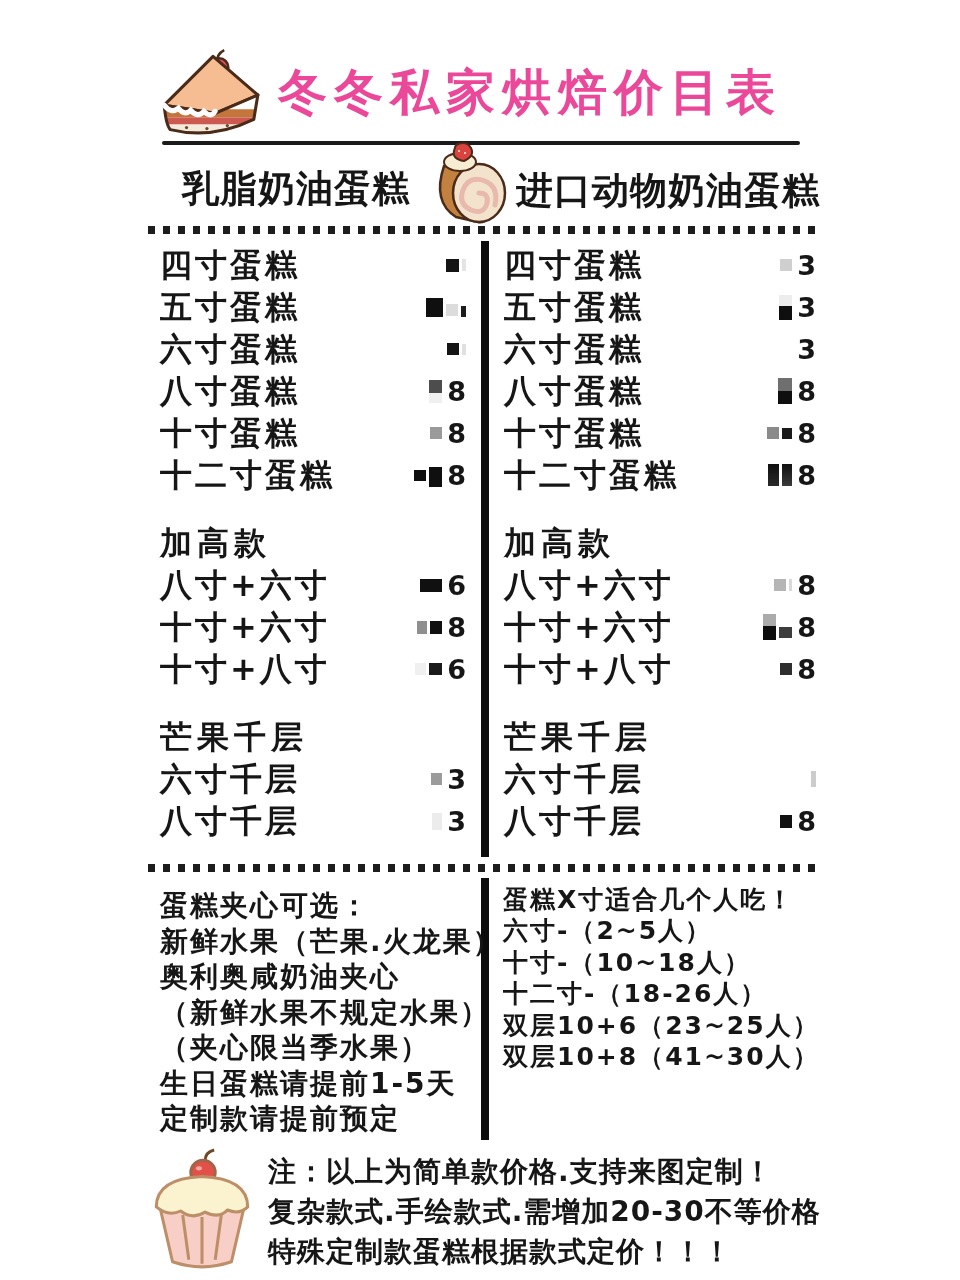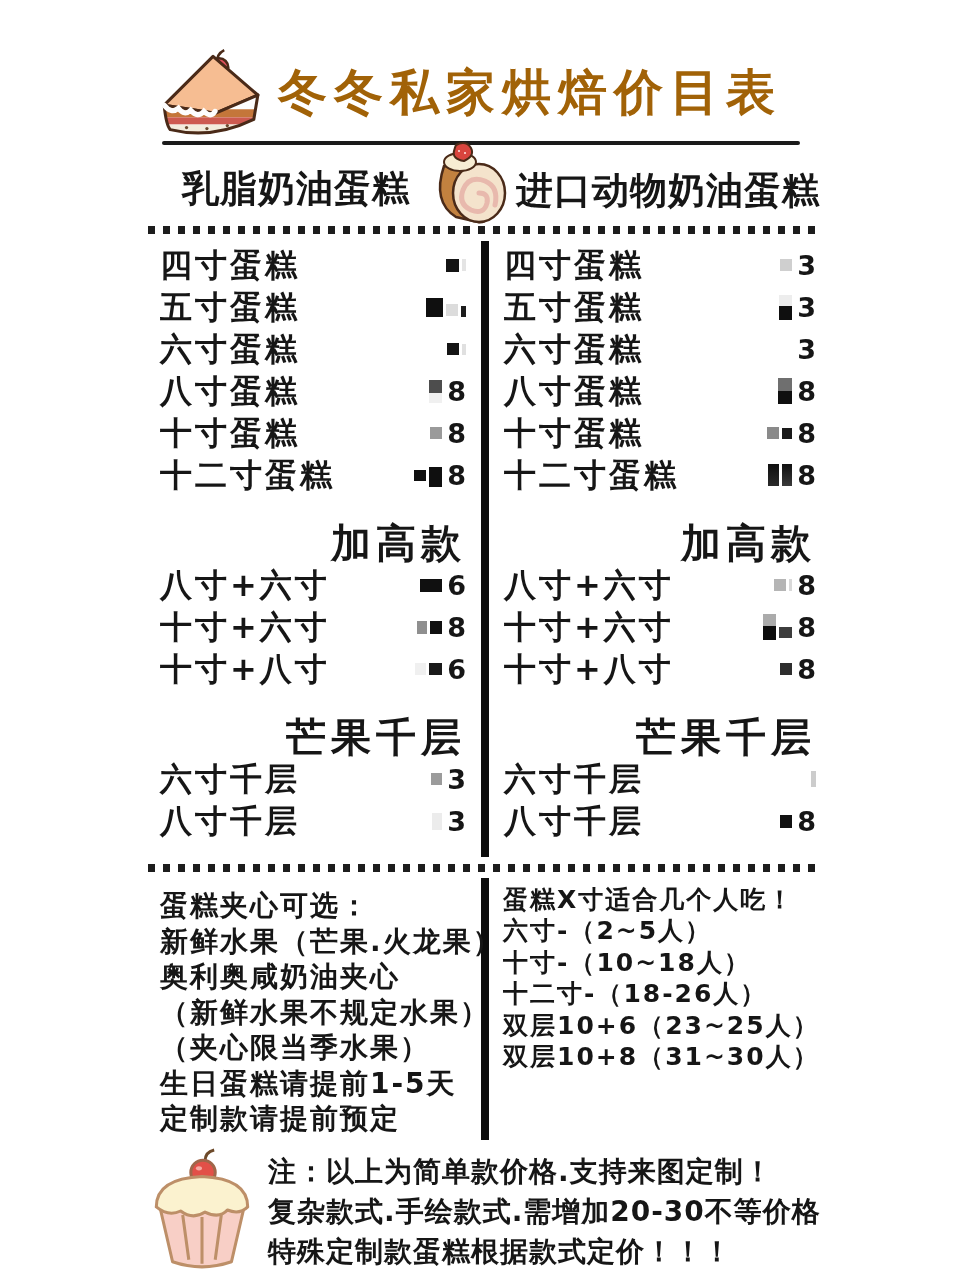--- a/index.html
+++ b/index.html
@@ -33,21 +33,21 @@
   .vd2{top:878px;height:262px;}
   
   .menu{position:absolute;left:160px;top:244px;width:656px;display:flex;justify-content:space-between;}
   .menu-col{width:306px;}
   .menu-col:last-child{width:312px;}
   .menu-row{height:42px;display:flex;justify-content:space-between;}
   .item-name{font-size:32px;font-weight:700;letter-spacing:3px;white-space:nowrap;}
   .item-price{display:flex;align-items:center;gap:3px;min-height:30px;}
   .censor-block{display:inline-block;flex:none;}
   .price-digit{font-size:27px;font-weight:700;margin-left:2px;}
-  .group-title{margin-top:26px;height:42px;line-height:42px;text-align:right;font-size:40px;font-weight:700;letter-spacing:5px;}
+  .group-title{margin-top:26px;height:42px;line-height:42px;text-align:left;font-size:32px;font-weight:700;letter-spacing:5px;}
   
   .notes-left{position:absolute;left:160px;top:888px;width:318px;}
   .notes-left .text-line{font-size:28px;font-weight:700;line-height:35.5px;letter-spacing:2px;white-space:nowrap;}
   .notes-right{position:absolute;left:503px;top:884px;width:318px;}
   .notes-right .text-line{font-size:25px;font-weight:700;line-height:31.4px;letter-spacing:2px;white-space:nowrap;}
   
   .cupcake-icon{left:138px;top:1146px;width:128px;height:130px;}
   .footer-lines{position:absolute;left:268px;top:1152px;width:565px;}
   .footer-lines .text-line{font-size:28px;font-weight:700;line-height:40px;letter-spacing:1px;white-space:nowrap;}
 </style>
@@ -69,21 +69,21 @@
       <rect x="0" y="70" width="108" height="7" fill="#cd5a50"></rect>
       <rect x="0" y="77" width="108" height="7" fill="#f3ecdc"></rect>
       <rect x="0" y="84" width="108" height="12" fill="#9d5b2a"></rect>
       <circle cx="30" cy="80" r="1.6" fill="#6b4a2e"></circle>
         <circle cx="50" cy="81" r="1.6" fill="#6b4a2e"></circle>
         <circle cx="70" cy="78" r="1.6" fill="#6b4a2e"></circle>
     </g>
     <path d="M8,58 Q10,78 14,82 Q55,92 96,72 L100,48 L58,66 Z" fill="none" stroke="#4a2a18" stroke-width="3" stroke-linejoin="round"></path>
     <path d="M8,58 q7,9 14,3 q6,8 12,2 q7,8 13,1 q7,7 11,0" fill="none" stroke="#fdfdfd" stroke-width="5" stroke-linecap="round"></path>
   </svg>
-  <div class="page-title" style="color:#a16207;">冬冬私家烘焙价目表</div>
+  <div class="page-title" style="color:#ec4899;">冬冬私家烘焙价目表</div>
   <div class="title-underline"></div>
 
   <div class="sub-label sub-left">乳脂奶油蛋糕</div>
   <svg class="icon swiss-roll-icon" viewBox="0 0 86 86">
     <path d="M18,26 Q6,62 30,77 L52,82 Q64,84 66,64 L68,30 Z" fill="#c2813f" stroke="#4a2a18" stroke-width="2.5" stroke-linejoin="round"></path>
     <ellipse cx="53" cy="53" rx="26" ry="29" fill="#f4e3cc" stroke="#4a2a18" stroke-width="2.5"></ellipse>
     <path d="M53,53 q10,0 8,10 q-3,12 -16,7 q-13,-6 -8,-20 q6,-15 22,-9 q14,6 10,24" fill="none" stroke="#e8b9ad" stroke-width="5" stroke-linecap="round"></path>
     <ellipse cx="34" cy="22" rx="16" ry="9" fill="#f7edd3" stroke="#4a2a18" stroke-width="2"></ellipse>
     <path d="M30,5 q10,-5 15,3 q4,8 -7,13 q-12,-2 -10,-10 q1,-4 2,-6 z" fill="#d9453e" stroke="#4a2a18" stroke-width="2"></path>
     <circle cx="33" cy="11" r="1" fill="#ffe9e9"></circle>
@@ -276,21 +276,21 @@
       <div class="text-line">（夹心限当季水果）</div>
       <div class="text-line">生日蛋糕请提前1-5天</div>
       <div class="text-line">定制款请提前预定</div>
     </div>
   <div class="notes-right">
       <div class="text-line">蛋糕X寸适合几个人吃！</div>
       <div class="text-line">六寸-（2~5人）</div>
       <div class="text-line">十寸-（10~18人）</div>
       <div class="text-line">十二寸-（18-26人）</div>
       <div class="text-line">双层10+6（23~25人）</div>
-      <div class="text-line">双层10+8（31~30人）</div>
+      <div class="text-line">双层10+8（41~30人）</div>
     </div>
 
   <svg class="icon cupcake-icon" viewBox="0 0 126 128">
     <path d="M66,15 q0,-9 9,-11" stroke="#6d4a2a" stroke-width="3" fill="none"></path>
     <circle cx="64" cy="26" r="12" fill="#e25048" stroke="#a0664a" stroke-width="3"></circle>
     <ellipse cx="60" cy="22" rx="3" ry="2" fill="#f6a9a2"></ellipse>
     <path d="M22,62 L34,114 Q63,124 92,114 L104,62 Z" fill="#f8cfc6" stroke="#bd8f68" stroke-width="3" stroke-linejoin="round"></path>
     <path d="M44,68 L50,112 M63,70 L63,116 M82,68 L76,112" stroke="#bd8f68" stroke-width="3" fill="none"></path>
     <path d="M18,60 Q18,32 63,30 Q108,32 108,60 Q100,68 88,63 Q80,72 66,65 Q54,73 42,64 Q30,70 18,60 Z" fill="#fbf2cf" stroke="#bd8f68" stroke-width="3" stroke-linejoin="round"></path>
   </svg>

